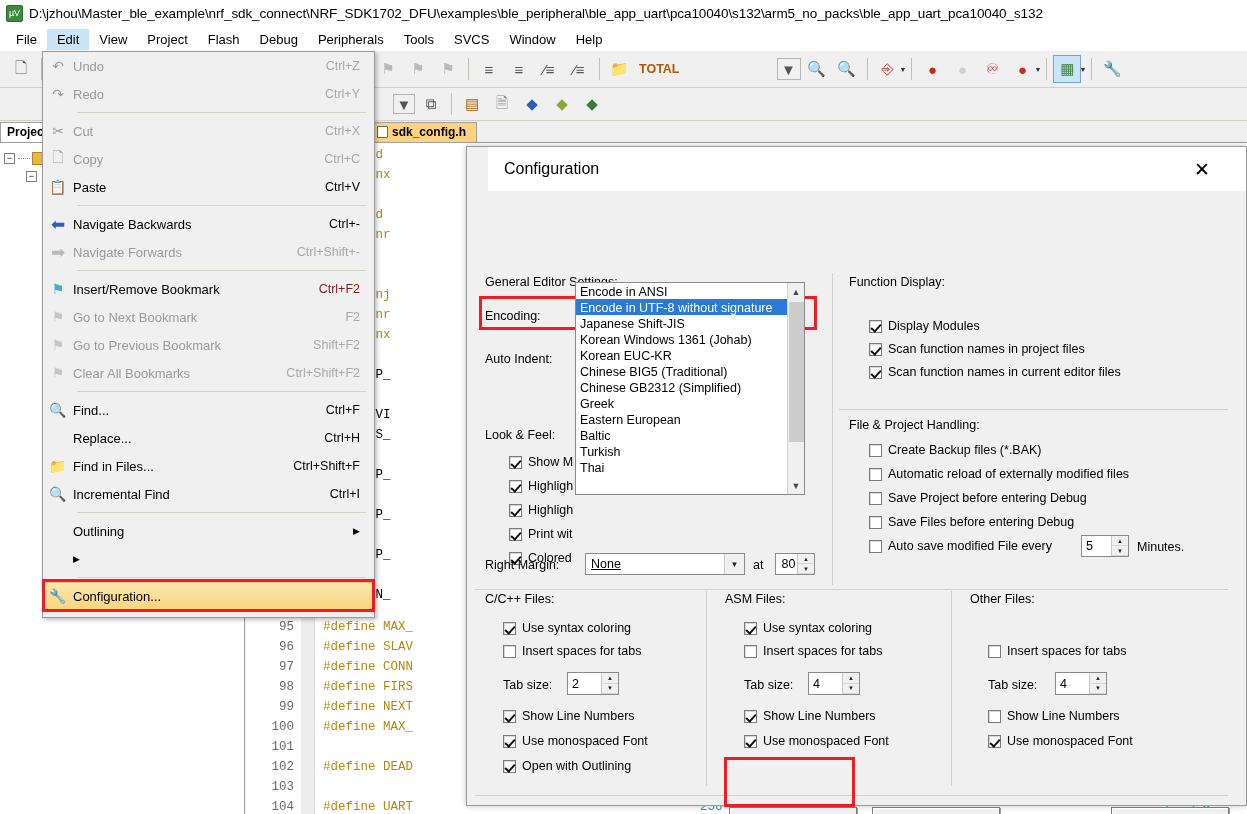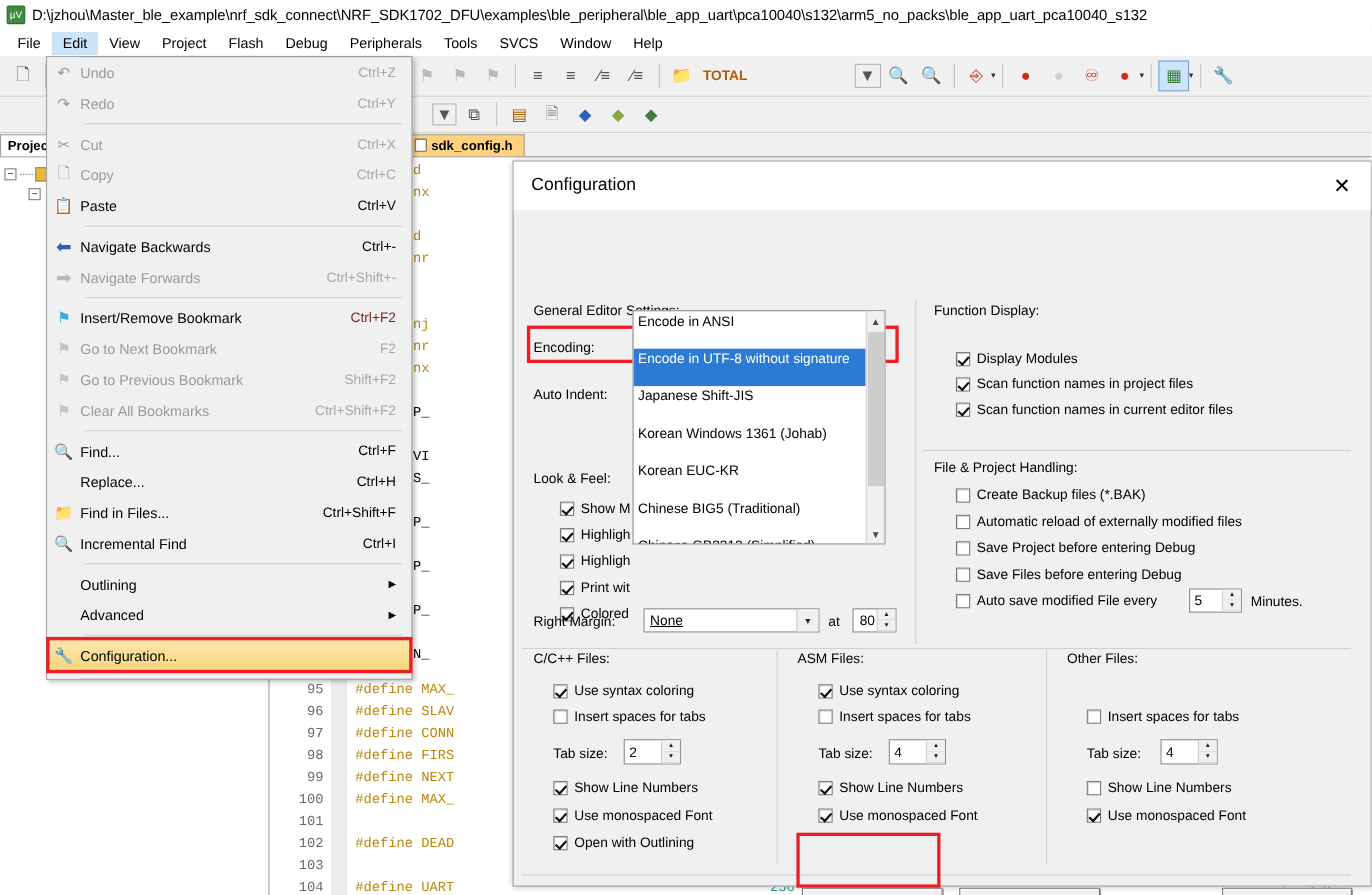--- a/index.html
+++ b/index.html
@@ -143,21 +143,21 @@
   }
 
   
   .dialog {
     position: absolute; left: 466px; top: 146px; width: 781px; height: 660px;
     background: #f0f0f0; border: 1px solid #9b9b9b; z-index: 70;
     box-shadow: 0 0 6px rgba(0,0,0,0.25);
   }
   .dlg-title {
     height: 44px; background: #ffffff; display: flex; align-items: center;
-    padding: 0 10px 0 16px; justify-content: space-between;
+    padding: 0 28px 0 16px; justify-content: space-between; margin-left: 21px;
   }
   .dlg-title-text { font-size: 16px; color: #000; }
   .dlg-close { font-size: 19px; color: #000; padding: 0 8px; cursor: default; }
   .dlg-body { padding: 8px 10px 0 10px; height: 616px; position: relative; }
 
   .tabstrip {
     display: flex; align-items: flex-end; height: 26px;
     border-bottom: 1px solid #9b9b9b; padding-left: 6px;
   }
   .ctab {
@@ -209,21 +209,21 @@
     transform: rotate(42deg);
   }
 
   
   .droplist {
     position: absolute; left: 575px; top: 282px; width: 230px; height: 213px;
     background: #ffffff; border: 1px solid #8a8a8a; z-index: 90; overflow: hidden;
   }
   .dl-items { position: absolute; left: 0; top: 0; right: 17px; }
   .dl-item {
-    font-size: 12.5px; color: #000; height: 34px; line-height: 18px;
+    font-size: 12.5px; color: #000; height: 16px; line-height: 18px;
     padding-left: 4px; white-space: nowrap; overflow: hidden;
   }
   .dl-item.sel { background: #2b7ad6; color: #ffffff; }
   .dl-scroll {
     position: absolute; right: 0; top: 0; width: 17px; height: 100%;
     background: #f0f0f0; border-left: 1px solid #d0d0d0;
   }
   .dl-arrow {
     height: 17px; display: flex; align-items: center; justify-content: center;
     font-size: 9px; color: #4a4a4a;
@@ -515,21 +515,20 @@
     </div>
     <div class="dm-sep"></div>
 
     <div class="dm-item">
       <span class="dm-ico"></span>
       <span class="dm-label">Outlining</span>
       <span class="dm-sub">▶</span>
     </div>
     <div class="dm-item">
       <span class="dm-ico"></span>
-      <span class="dm-label">Advanced</span>
       <span class="dm-sub">▶</span>
     </div>
     <div class="dm-sep"></div>
 
     <div class="dm-item hl">
       <span class="dm-ico" style="color:#4a6fa5">🔧</span>
       <span class="dm-label">Configuration...</span>
     </div>
   </div>
 

